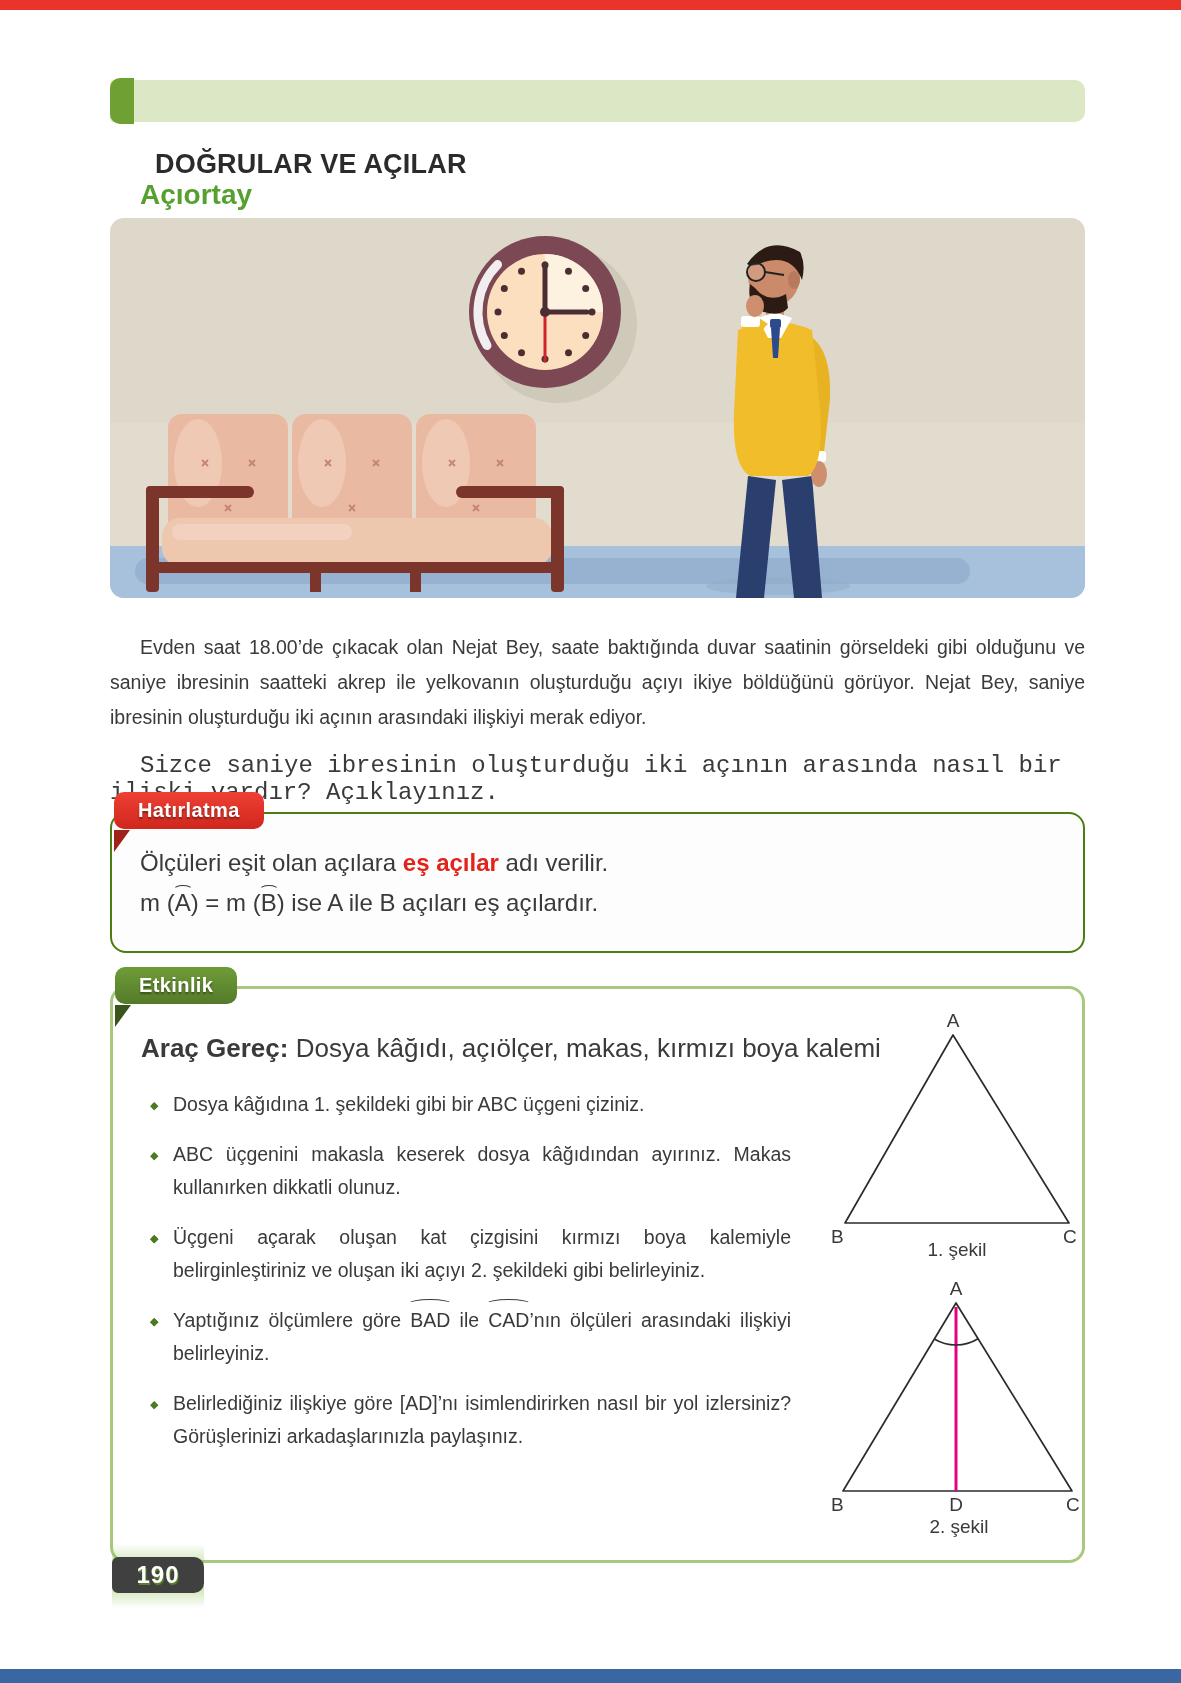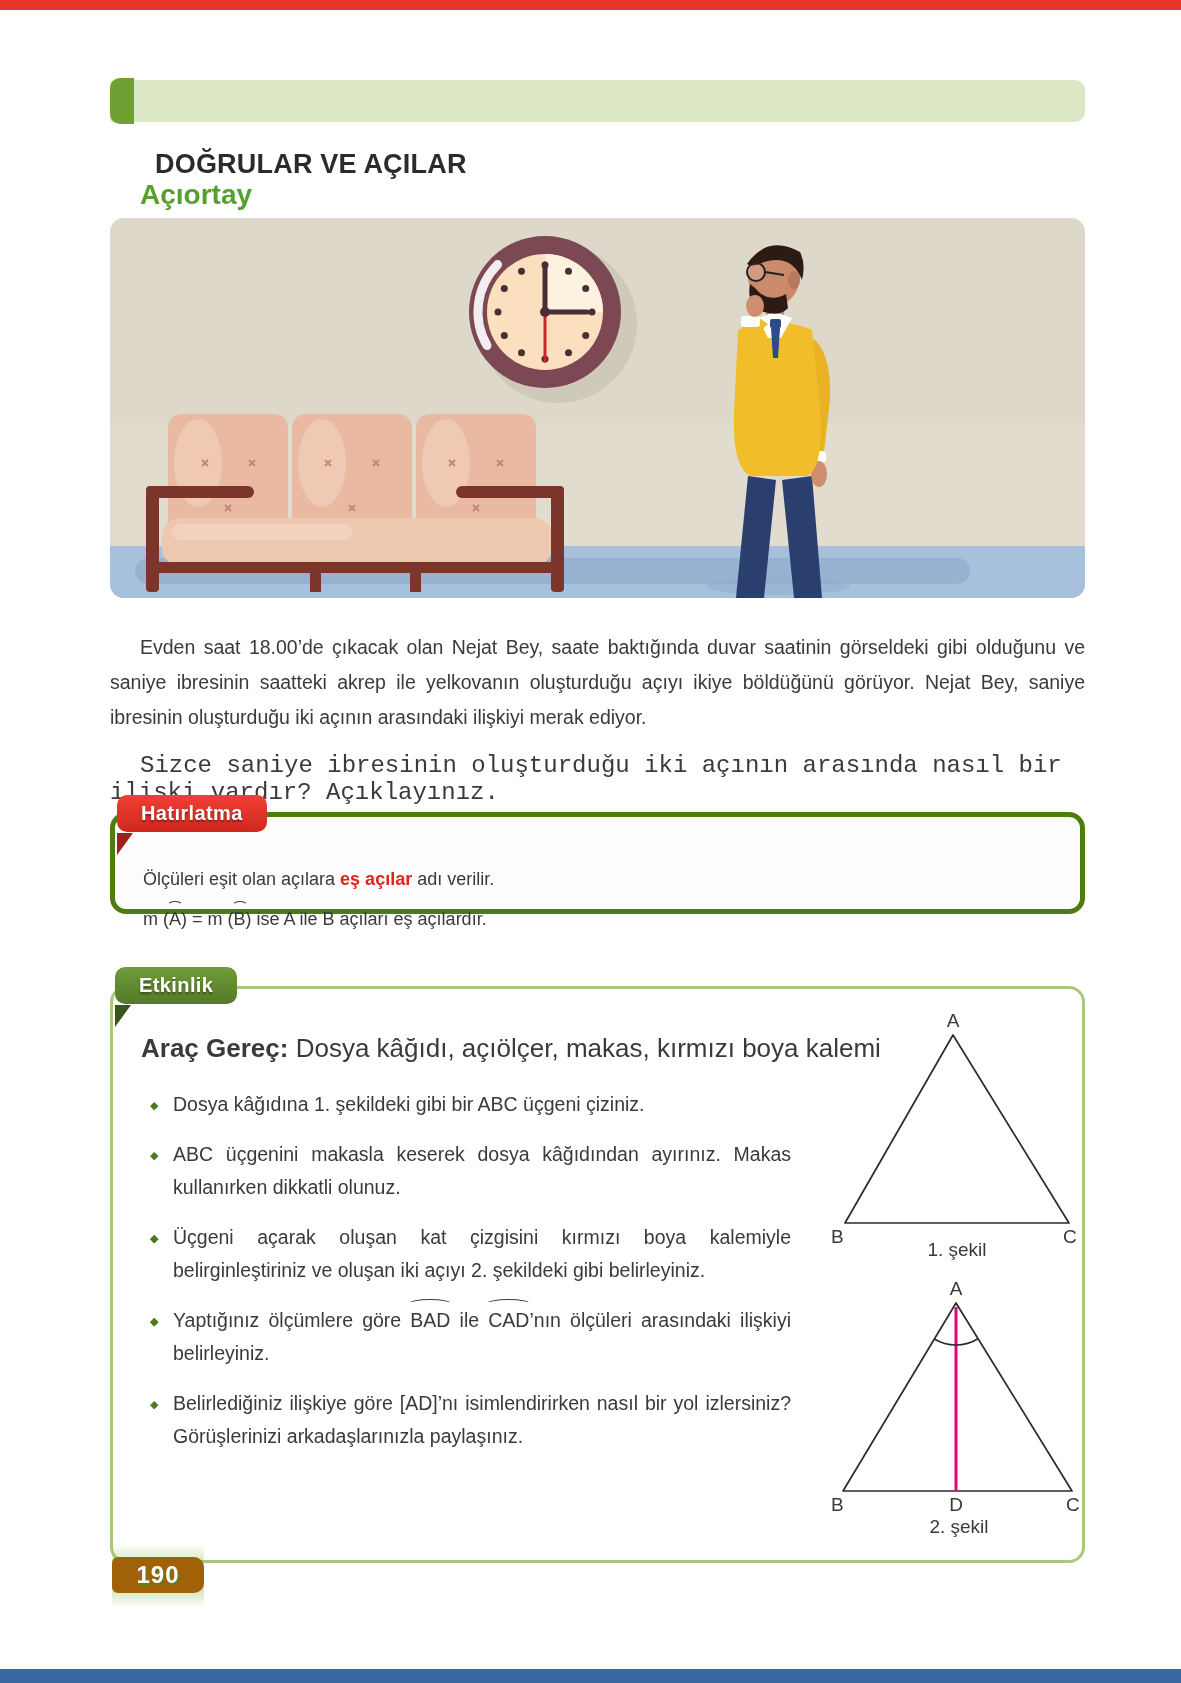--- a/index.html
+++ b/index.html
@@ -18,34 +18,34 @@
 
   .illustration{position:absolute;left:110px;top:218px;width:975px;height:380px;
                 border-radius:14px;overflow:hidden;}
 
   p.intro{position:absolute;left:110px;top:630px;width:975px;margin:0;font-size:19.5px;
           line-height:35px;text-align:justify;text-indent:30px;}
   p.question{position:absolute;left:110px;top:752px;width:975px;margin:0;font-size:24px;
              text-indent:30px;font-family:Liberation Mono, monospace;}
 
   .box{position:absolute;left:110px;width:975px;background:#fdfdfe;border-radius:16px;box-sizing:border-box;}
-  .reminder{top:812px;height:102px;border:5px solid #4d7c0f;}
+  .reminder{top:812px;height:141px;border:2px solid #4d7c0f;}
   .activity{top:986px;height:577px;border:3px solid #a9c87e;background:#ffffff;}
 
   .badge{position:absolute;left:2px;top:-22px;padding:7px 24px;border-radius:10px;
          font-size:20px;font-weight:800;color:#fff;letter-spacing:.4px;
          text-shadow:0 1.5px 2px rgba(0,0,0,.4);}
   .badge-red{background:linear-gradient(180deg,#ef4035,#cf271d);}
   .badge-green{background:linear-gradient(180deg,#6f9c38,#547a29);}
   .fold{position:absolute;left:2px;top:16px;width:0;height:0;border-top:22px solid transparent;border-right:16px solid transparent;}
   .fold-red{border-top-color:#9e211c;}
   .fold-green{border-top-color:#3a551c;}
 
   .rem-content{padding:36px 28px 0 28px;}
-  .rem-line{margin:13px 0 14px 0;font-size:18px;line-height:26px;}
+  .rem-line{margin:0 0 14px 0;font-size:24px;line-height:26px;}
   .seg-em{color:#e2231a;font-weight:700;}
   .seg-arc{position:relative;display:inline-block;}
   .seg-arc::before{content:"";position:absolute;left:-2px;right:-2px;top:-5px;height:9px;
         border:1.6px solid #3a3a3a;border-bottom:none;border-left-color:transparent;
         border-right-color:transparent;border-radius:50% 50% 0 0;}
 
   .act-content{padding:44px 28px 0 28px;}
   .tools{margin:0 0 24px 0;font-size:26px;}
   .tools b{font-weight:800;}
   ul.steps{margin:0;padding:0;list-style:none;width:650px;}
@@ -55,21 +55,21 @@
 
   .fig{position:absolute;left:716px;}
   .fig1{top:22px;}
   .fig2{top:290px;}
   .fig svg{display:block;}
   .vlbl{font-family:"Liberation Sans",sans-serif;font-size:19px;fill:#3a3a3a;}
   .vcap{font-family:"Liberation Sans",sans-serif;font-size:19px;fill:#3a3a3a;}
 
   .tab-band{position:absolute;left:112px;top:1544px;width:92px;height:64px;
     background:linear-gradient(180deg,rgba(141,191,78,0) 0%,rgba(141,191,78,.40) 30%,rgba(141,191,78,.40) 70%,rgba(141,191,78,0) 100%);}
-  .page-tab{position:absolute;left:112px;top:1557px;width:92px;height:36px;background:#a16207;
+  .page-tab{position:absolute;left:112px;top:1557px;width:92px;height:36px;background:#404040;
     border-radius:6px 10px 10px 6px;display:flex;align-items:center;justify-content:center;
     font-size:24px;font-weight:800;color:#fff;text-shadow:1px 2px 0 #57812b;letter-spacing:1px;text-align:center;}
 </style>
 </head>
 <body>
 
 <div class="page">
 
   <div class="top-bar"></div>
 

